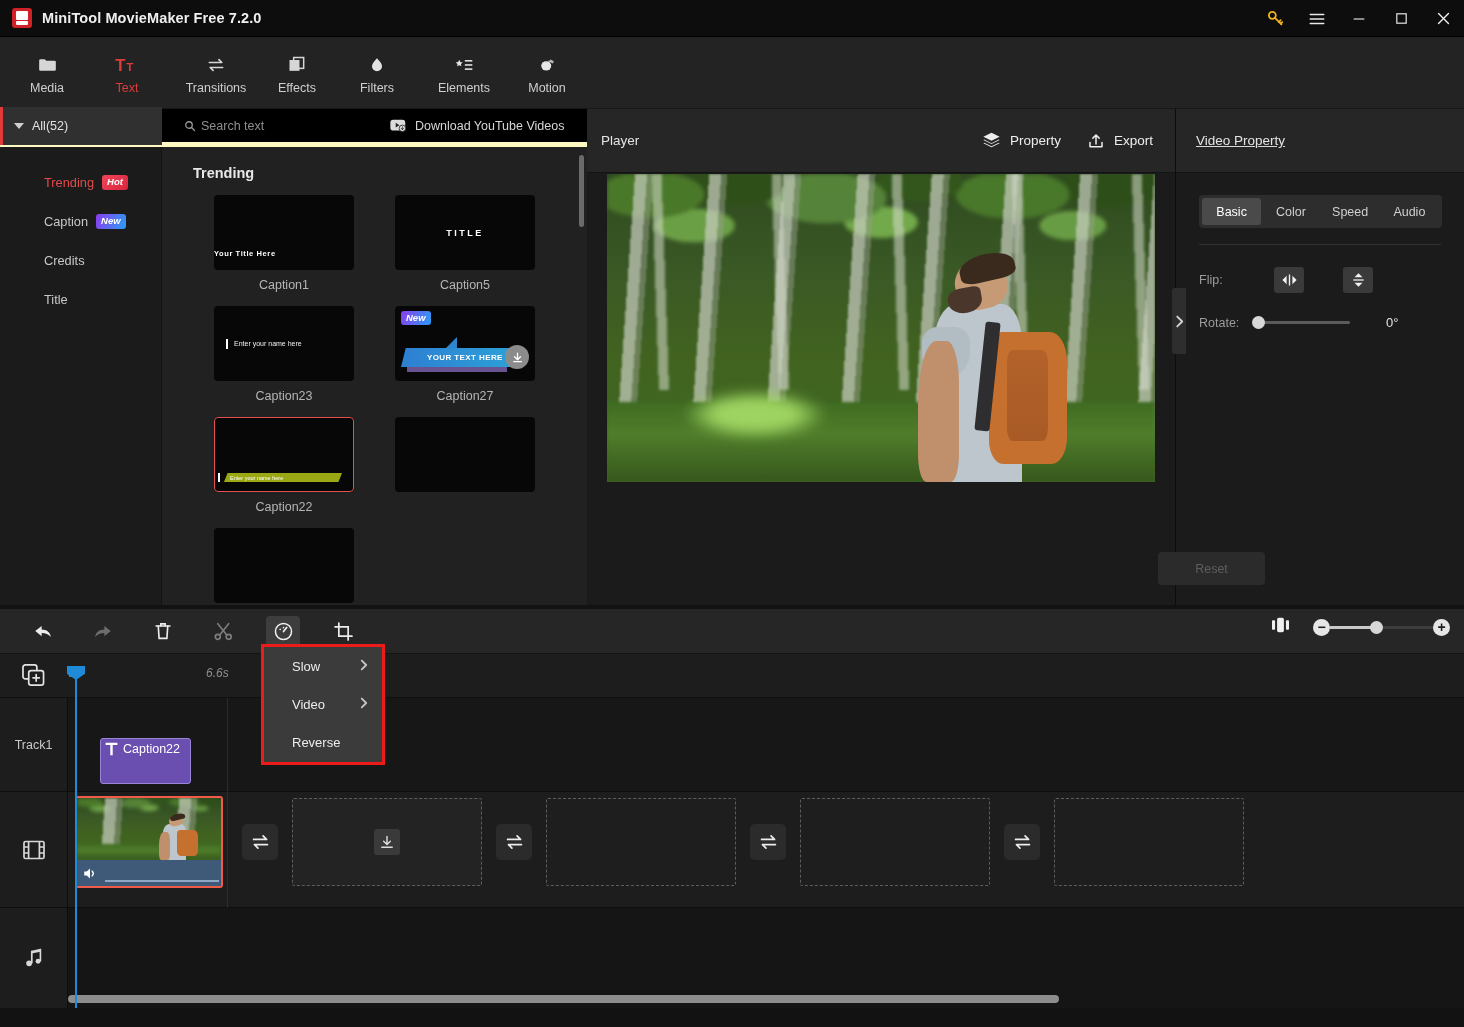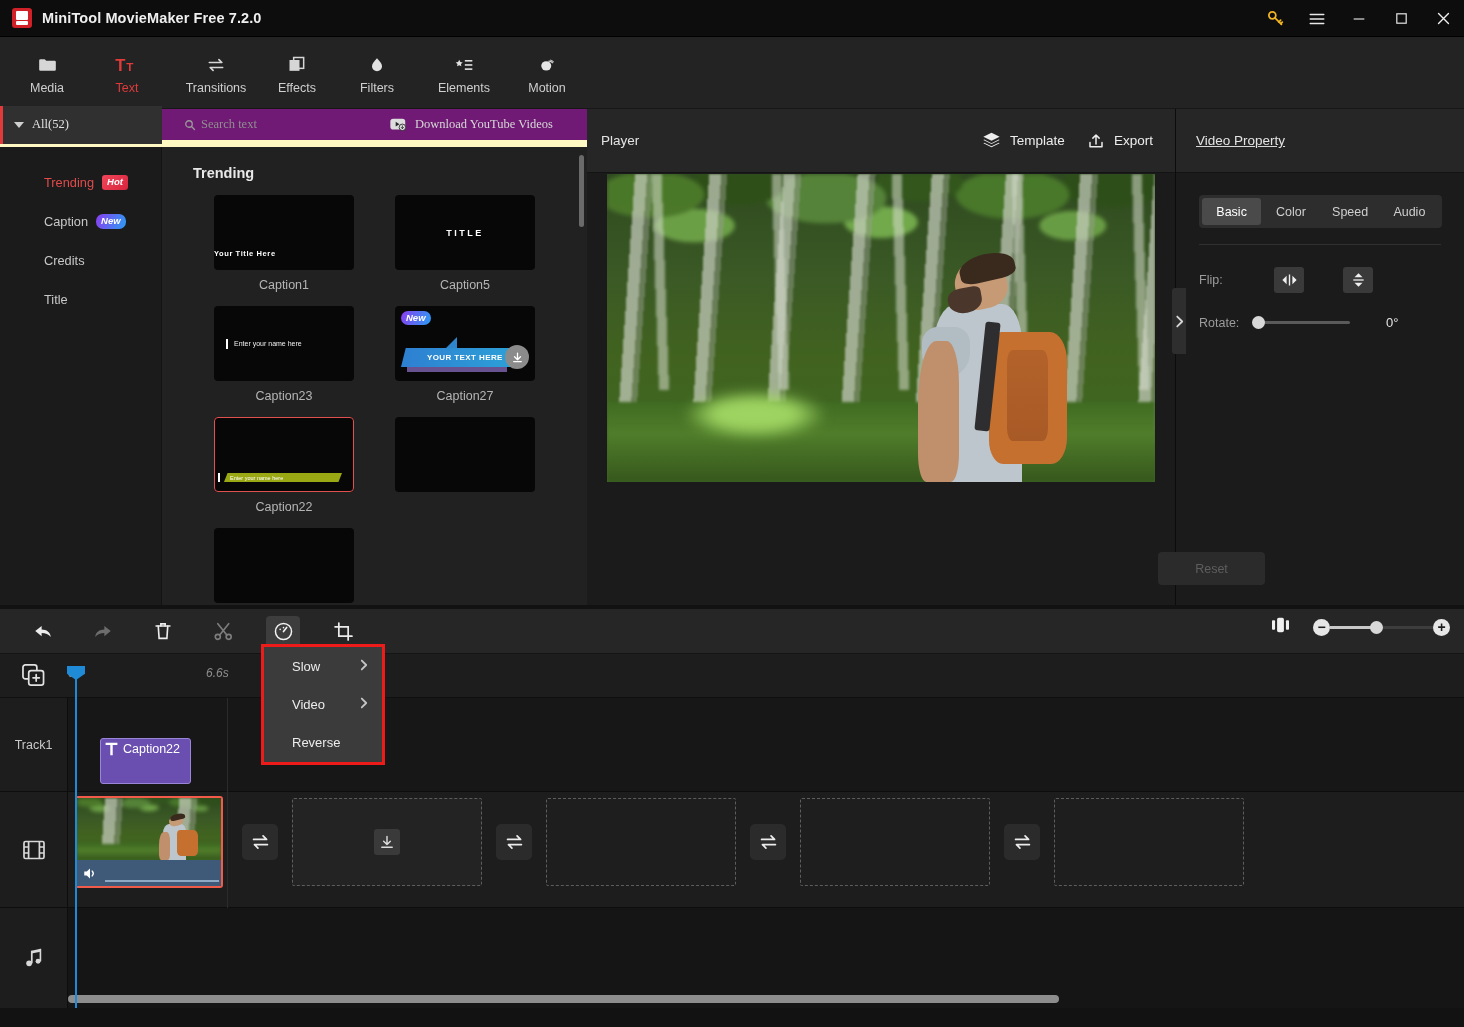--- a/index.html
+++ b/index.html
@@ -54,23 +54,22 @@
   .rb-ico{ height:24px; display:flex; align-items:flex-end; justify-content:center;}
   .rb-label{ font-size:12.5px; }
 
   
   .library{
     position:absolute; left:0; top:109px; width:587px; height:496px;
     background:#1b1b1b; border-right:1px solid #0c0c0c;
   }
   .lib-head{
     position:absolute; left:0; top:0; width:587px; height:38px;
-    background:#701a75; display:flex; align-items:center;
-    border-bottom:7px solid #fef9c3;
-    font-family:Liberation Serif, serif;
+    background:#000000; display:flex; align-items:center;
+    border-bottom:5px solid #fef9c3;
   }
   .all-tab{
     width:162px; height:38px; display:flex; align-items:center; gap:8px;
     padding-left:14px; background:#303030; position:relative;
     font-size:12.5px; color:#e2e2e2;
   }
   .all-tab::before{
     content:""; position:absolute; left:0; top:0; width:3px; height:38px; background:#e03a3a;
   }
   .caret{ width:0;height:0;border-left:5px solid transparent;border-right:5px solid transparent;border-top:6px solid #cfcfcf;}
@@ -90,21 +89,21 @@
   .cat{
     height:39px; display:flex; align-items:center; gap:8px; padding-left:44px;
     font-size:12.8px; color:#c8c8c8;
   }
   .cat.active{ color:#e24b4b; }
   .badge{
     font-size:9.5px; font-weight:bold; font-style:italic; color:#fff;
     padding:1px 5px 2px; border-radius:3px; line-height:1.2;
   }
   .badge.hot{ background:linear-gradient(135deg,#f0465a,#d8243c); }
-  .badge.new{ background:linear-gradient(110deg,#8b3df0,#2a9df4); font-style:italic;border-radius:7px;}
+  .badge.new{ background:linear-gradient(110deg,#8b3df0,#2a9df4); font-style:italic;}
   .tmpl-area{
     width:425px; height:458px; background:#212121; position:relative; overflow:hidden;
   }
   .tmpl-title{ font-size:14.5px; font-weight:bold; color:#e8e8e8; padding:18px 0 0 31px;}
   .grid{ display:flex; flex-wrap:wrap; padding:14px 0 0 52px; gap:0 41px;}
   .cell{ width:140px; margin-bottom:14px;}
   .thumb{
     width:140px; height:75px; background:#070707; border-radius:4px; position:relative;
     overflow:hidden; display:flex; align-items:center; justify-content:center;
   }
@@ -590,21 +589,21 @@
 
   <div class="player">
     <div class="player-head">
       <div class="player-title">Player</div>
       <div class="ph-btn" style="left:395px;">
         <svg width="19" height="17" viewBox="0 0 24 22" fill="#ededed">
           <path d="M12 1l10.5 5.2L12 11.4 1.5 6.2z"></path>
           <path d="M12 14.4L2.6 9.8 1.5 10.4 12 15.6l10.5-5.2-1.1-.6z"></path>
           <path d="M12 18.6L2.6 14 1.5 14.6 12 19.8l10.5-5.2-1.1-.6z"></path>
         </svg>
-        <span>Template</span>
+        <span>Property</span>
       </div>
       <div class="ph-btn" style="left:500px;">
         <svg width="18" height="18" viewBox="0 0 24 24" fill="none" stroke="#ededed" stroke-width="2" stroke-linecap="round" stroke-linejoin="round">
           <path d="M12 16V4M7.8 8.2L12 4l4.2 4.2"></path>
           <path d="M4 14v5.5h16V14"></path>
         </svg>
         <span>Export</span>
       </div>
     </div>
 

